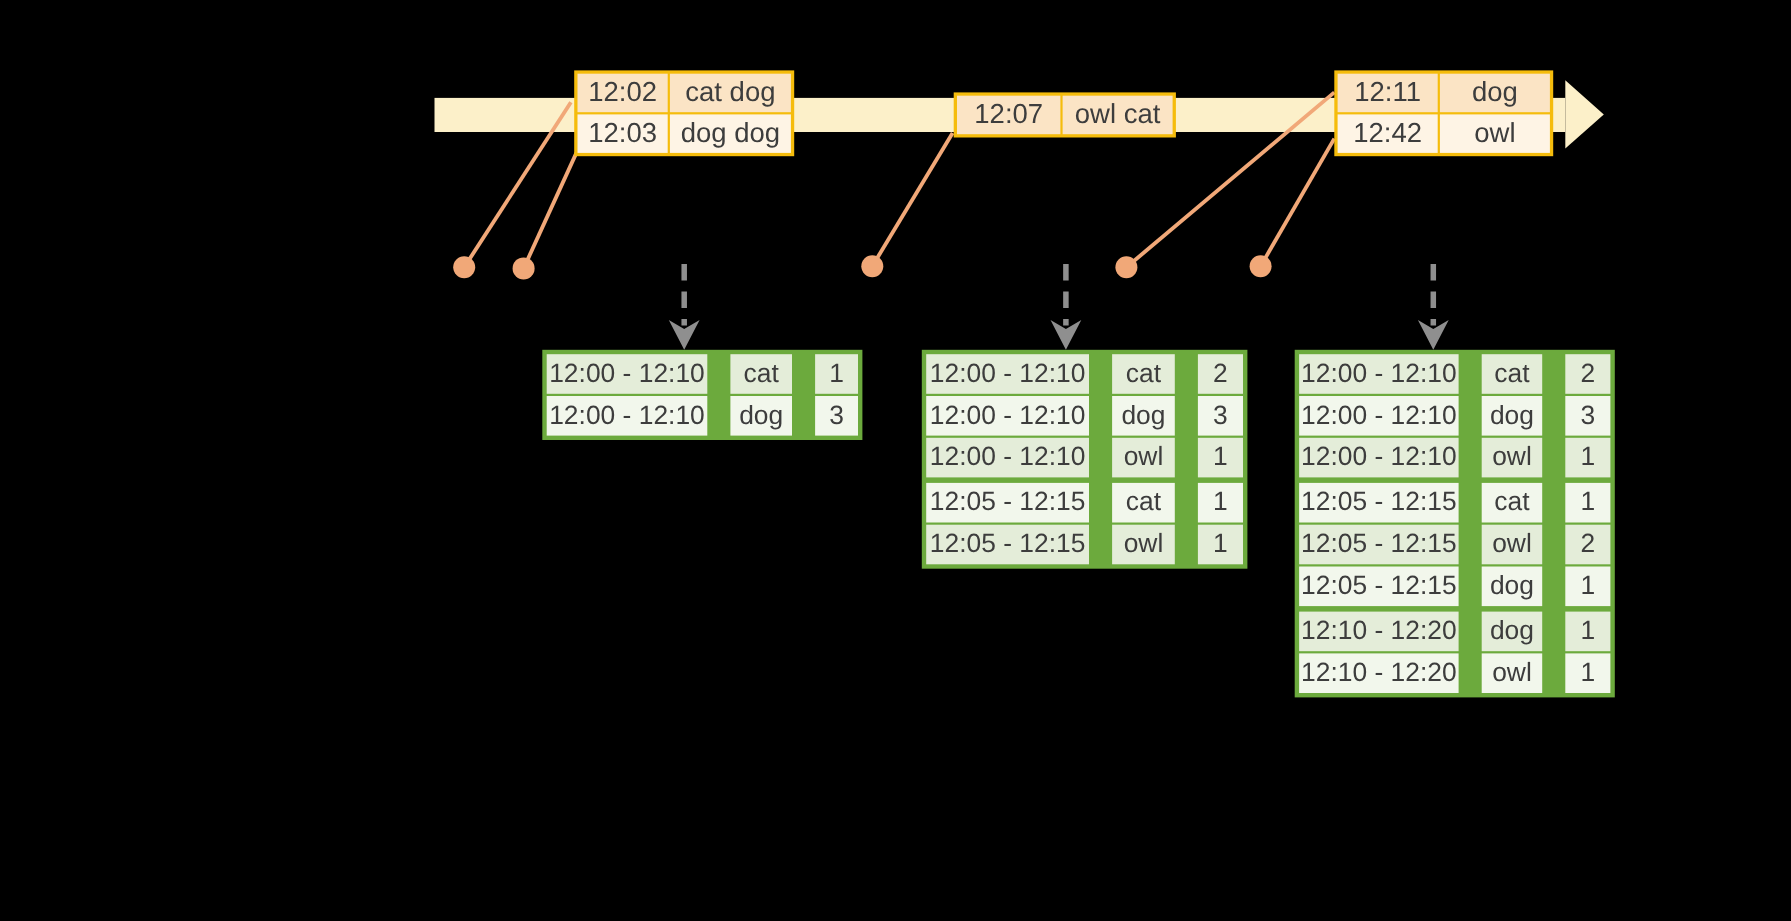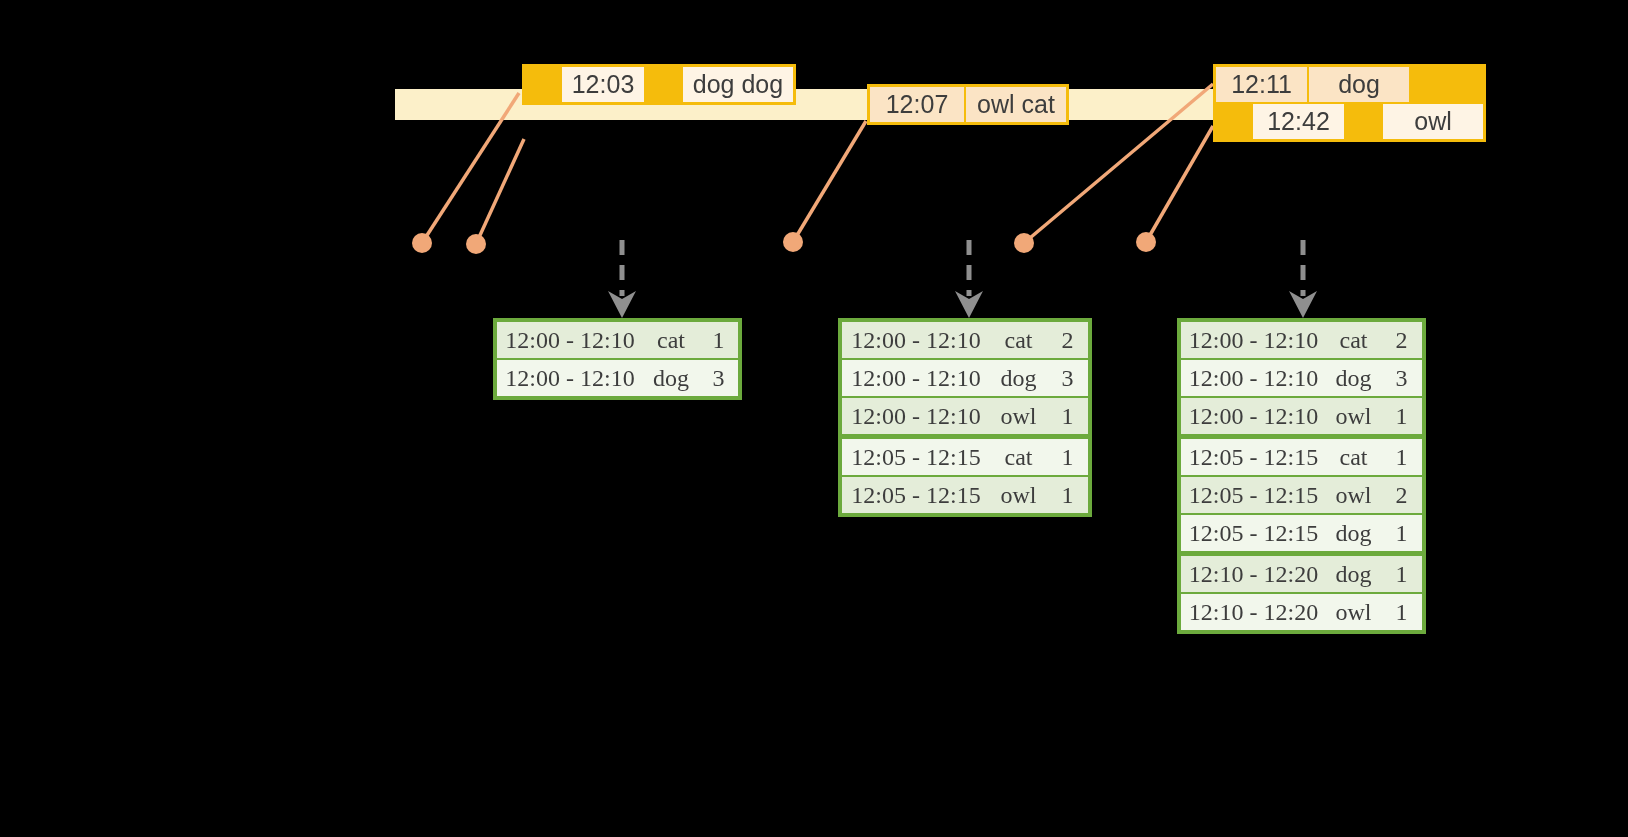--- a/index.html
+++ b/index.html
@@ -21,28 +21,28 @@
   .cline{stroke:var(--connector);stroke-width:3.5px;}
   .cdot{fill:var(--connector);}
   .tline{stroke:var(--trigger);stroke-width:5px;stroke-dasharray:15 10;}
   .thead{fill:var(--trigger);}
   
   .etable{position:absolute;display:flex;flex-direction:column;gap:2px;padding:3px;
           background:var(--event-border);}
   .etr{display:flex;gap:2px;}
   .etd{height:35px;line-height:35px;text-align:center;font-size:25px;color:var(--text);}
   .etr.dark  .etd{background:var(--event-row-dark);}
-  .etr.light .etd{background:var(--event-row-light);margin-left:37px;}
+  .etr.light .etd{background:var(--event-row-light);}
   .et1 .time{width:82px}  .et1 .words{width:110px}
   .et2 .time{width:94px}  .et2 .words{width:100px}
   .et3 .time{width:91px}  .et3 .words{width:100px}
   
   .rtable{position:absolute;display:flex;flex-direction:column;padding:4px;
           background:var(--result-border);}
-  .rtr{display:flex;gap:0;margin-top:2px;font-family:Liberation Serif, serif;}
+  .rtr{display:flex;gap:21px;margin-top:2px;}
   .rtr:first-child{margin-top:0;}
   .rtr.group{margin-top:5px;}
   .rtd{height:36px;line-height:36px;text-align:center;font-size:24px;color:var(--text);}
   .rtr.dark  .rtd{background:var(--result-row-dark);}
   .rtr.light .rtd{background:var(--result-row-light);}
   .rt1 .win{width:146px} .rt1 .word{width:56px} .rt1 .cnt{width:39px}
   .rt2 .win{width:148px} .rt2 .word{width:57px} .rt2 .cnt{width:41px}
   .rt3 .win{width:145px} .rt3 .word{width:55px} .rt3 .cnt{width:41px}
 </style>
 </head>
@@ -72,20 +72,24 @@
       <line class="tline" x1="969" y1="240" x2="969" y2="296"></line>
       <path class="thead" d="M955,291 L969,318 L983,291 L969,299 Z"></path>
     </g>
     <g>
       <line class="tline" x1="1303" y1="240" x2="1303" y2="296"></line>
       <path class="thead" d="M1289,291 L1303,318 L1317,291 L1303,299 Z"></path>
     </g>
   </svg>
 
   <div class="etable et1" style="left:522px;top:64px">
+    <div class="etr dark">
+      <div class="etd time">12:02</div>
+      <div class="etd words">cat dog</div>
+    </div>
     <div class="etr light">
       <div class="etd time">12:03</div>
       <div class="etd words">dog dog</div>
     </div>
   </div>
 
   <div class="etable et2" style="left:867px;top:84px">
     <div class="etr dark">
       <div class="etd time">12:07</div>
       <div class="etd words">owl cat</div>

